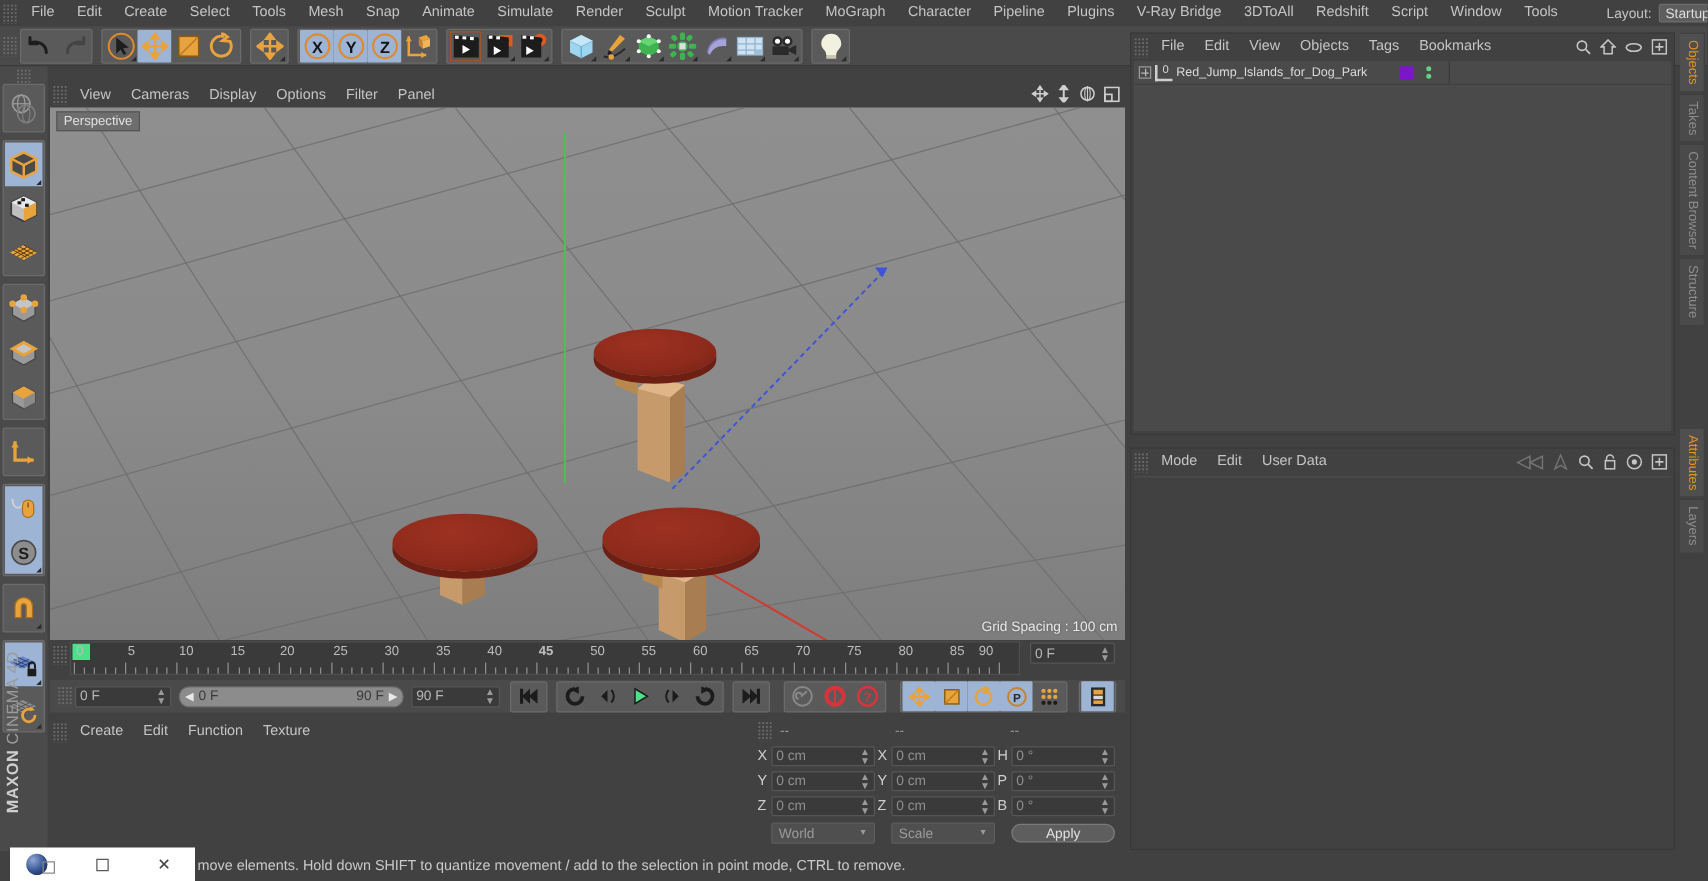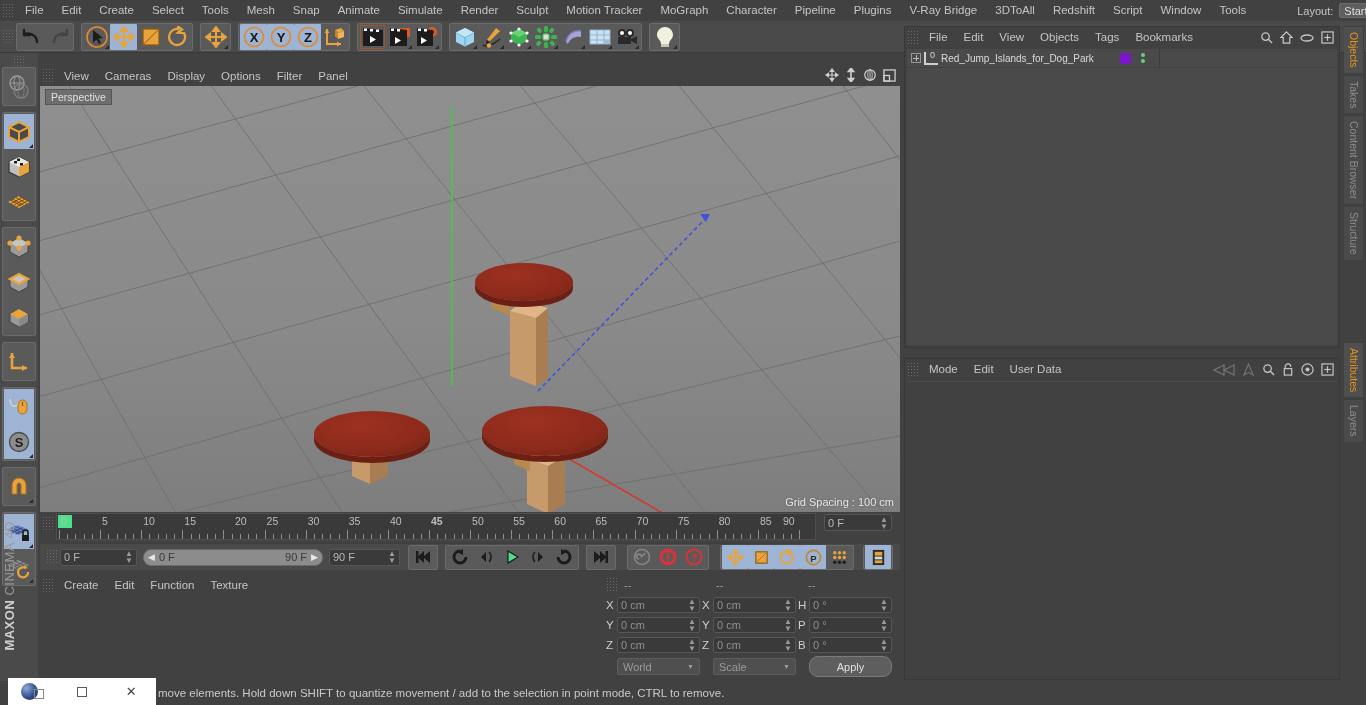--- a/index.html
+++ b/index.html
@@ -29,21 +29,21 @@
     height: 19px; display: flex; align-items: center;
     background: #414141;
   }
   .panel-head .menu-item { font-size: 11.5px; padding: 0 8px; line-height: 19px;}
 
   
   #topbar {
     position: absolute; left: 0; top: 0; width: 1366px; height: 21px;
     display: flex; align-items: center; background: #414141;
   }
-  #topbar .layout-label { margin-left: 36px; padding: 0 6px; color: #c5c5c5; }
+  #topbar .layout-label { margin-left: 24px; padding: 0 6px; color: #c5c5c5; }
   .layout-select {
     width: 150px; height: 15px; background: #5e5e5e;
     border: 1px solid #6d6d6d; border-radius: 2px;
     display: flex; align-items: center; justify-content: space-between;
     padding: 0 4px; font-size: 11px; color: #ddd;
   }
   .layout-select .caret { font-size: 8px; color: #cfcfcf; }
 
   
   #toolbar {
@@ -201,21 +201,21 @@
     width: 83px; height: 16px; background: #3a3a3a; border: 1px solid #565656;
     border-radius: 2px; color: #8f8f8f; font-size: 11px;
     display: flex; align-items: center; justify-content: space-between; padding: 0 3px;
   }
   .dropdown {
     height: 17px; background: #4f4f4f; border: 1px solid #5d5d5d;
     border-radius: 2px; display: flex; align-items: center;
     justify-content: space-between; padding: 0 5px; color: #9a9a9a; font-size: 11px;
   }
   .applybtn {
-    height: 21px; background: #5e5e5e; border: 1px solid #7a7a7a;
+    height: 15px; background: #5e5e5e; border: 1px solid #7a7a7a;
     border-radius: 9px; display: flex; align-items: center; justify-content: center;
     color: #e0e0e0; font-size: 11px;
   }
 
   
   #objpanel {
     position: absolute; left: 904px; top: 26px; width: 436px; height: 322px;
     background: #414141; border: 1px solid #383838;
   }
   #obj-head { height: 21px; display: flex; align-items: center; position: relative; }
@@ -783,21 +783,21 @@
 </div>
 
 <div id="timeline">
   <div class="grip" style="margin-top:4px;"></div>
   <div id="ruler">
     <div id="playhead"></div>
   <div class="tick-lab" style="left: 4px;">0</div>
       <div class="tick-lab" style="left: 45.1111px;">5</div>
       <div class="tick-lab" style="left: 86.2222px;">10</div>
       <div class="tick-lab" style="left: 127.333px;">15</div>
-      <div class="tick-lab" style="left: 178px;">20</div>
+      <div class="tick-lab" style="left: 167px;">20</div>
       <div class="tick-lab" style="left: 209.556px;">25</div>
       <div class="tick-lab" style="left: 250.667px;">30</div>
       <div class="tick-lab" style="left: 291.778px;">35</div>
       <div class="tick-lab" style="left: 332.889px;">40</div>
       <div class="tick-lab" style="left: 374px; font-weight: bold;">45</div>
       <div class="tick-lab" style="left: 415.111px;">50</div>
       <div class="tick-lab" style="left: 456.222px;">55</div>
       <div class="tick-lab" style="left: 497.333px;">60</div>
       <div class="tick-lab" style="left: 538.444px;">65</div>
       <div class="tick-lab" style="left: 579.556px;">70</div>

